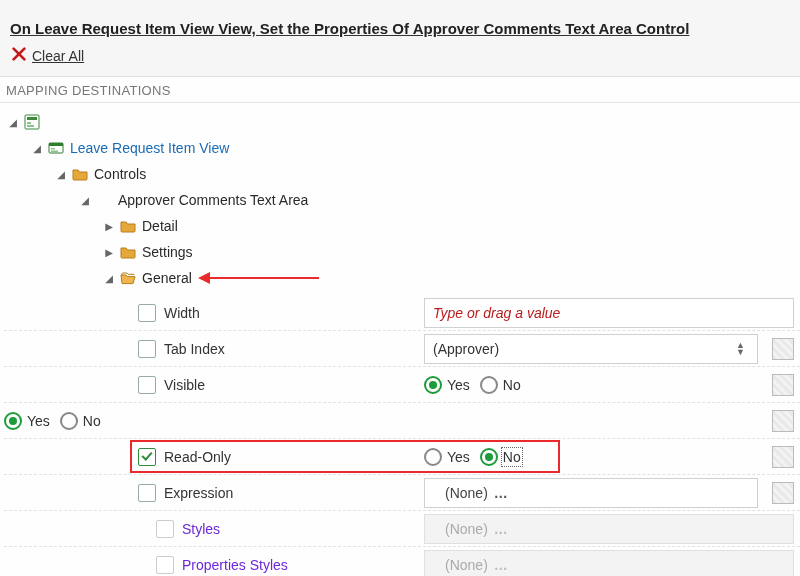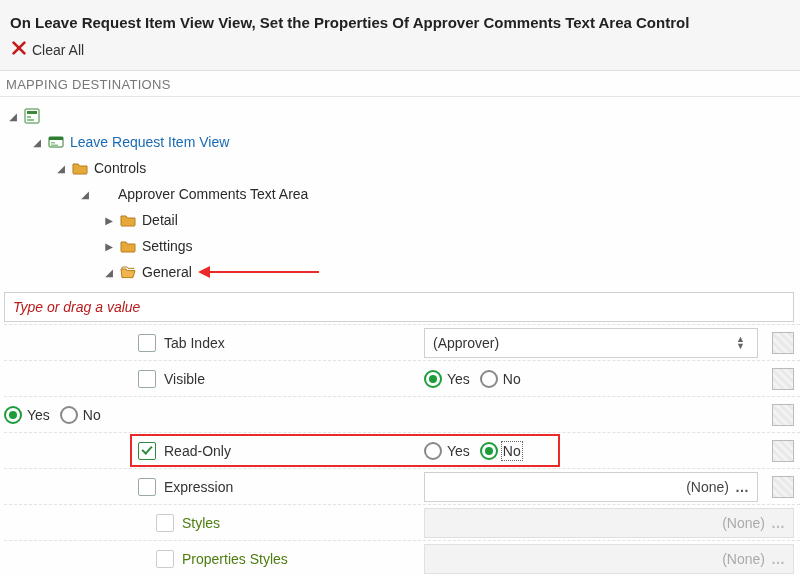--- a/index.html
+++ b/index.html
@@ -5,23 +5,24 @@
   * { box-sizing: border-box; }
   body {
     margin: 0;
     font-family: "Segoe UI", Arial, sans-serif;
     font-size: 14px;
     color: #333;
     background: #fefefe;
     width: 800px;
   }
   .header-bar {
-    padding: 14px 10px 10px 10px;
+    padding: 20px 10px 10px 10px;
     background: #f6f6f6;
     border-bottom: 1px solid #ddd;
+    text-decoration: underline;
   }
   .title {
     font-size: 15px;
     font-weight: 600;
     color: #222;
     margin-bottom: 8px;
   }
   .action-row {
     display: flex;
     gap: 26px;
@@ -91,21 +92,21 @@
     background:#fff;
   }
   .prop-check.disabled { border-color:#ccc; }
   .prop-check.checked { border-color:#2e8b3d; }
   .prop-check.checked::after {
     content:""; width:8px; height:4px;
     border-left:2.4px solid #2e8b3d; border-bottom:2.4px solid #2e8b3d;
     transform: rotate(-48deg); margin-bottom:3px;
   }
   .prop-name { color:#333; }
-  .prop-name.muted { color:#4d7c0f; }
+  .prop-name.muted { color:#6d28d9; }
   .prop-right {
     flex: 1;
     display:flex;
     align-items:center;
     gap: 10px;
   }
   .value-input {
     flex:1;
     height: 30px;
     border:1px solid #d0d0d0;
@@ -139,21 +140,21 @@
     border:1px solid #bbb;
     background: repeating-linear-gradient(45deg,#e9e9e9,#e9e9e9 3px,#f3f3f3 3px,#f3f3f3 6px);
     margin-left:4px;
     cursor:pointer;
   }
   .ellipsis {
     color:#555; font-weight:bold; padding:0 6px; cursor:pointer;
   }
   .none-box {
     flex:1; height:30px; border:1px solid #d0d0d0; background:#fff;
-    padding:0 2px; display:flex; align-items:center; justify-content:flex-end;
+    padding:0 20px; display:flex; align-items:center; justify-content:flex-start;
   }
   .none-box.disabled { background:#f3f3f3; color:#aaa; border-color:#e0e0e0; }
   .none-text { color:#444; }
   .none-text.muted { color:#aaa; }
 
   .highlight {
     position:absolute;
     left:126px; right:240px; top:1px; bottom:1px;
     border:2.5px solid #ea2a2a;
     pointer-events:none;
@@ -267,20 +268,24 @@
         </svg>
     </span>
     <span class="label">General</span>
     <div class="arrow-line"></div>
     <div class="arrow-head"></div>
   </div>
 
   <div class="prop-area">
 
     <div class="prop-row">
+      <div class="prop-left">
+        <span class="prop-check"></span>
+        <span class="prop-name">Width</span>
+      </div>
       <div class="prop-right">
         <div class="value-input">Type or drag a value</div>
       </div>
     </div>
 
     <div class="prop-row">
       <div class="prop-left">
         <span class="prop-check"></span>
         <span class="prop-name">Tab Index</span>
       </div>

